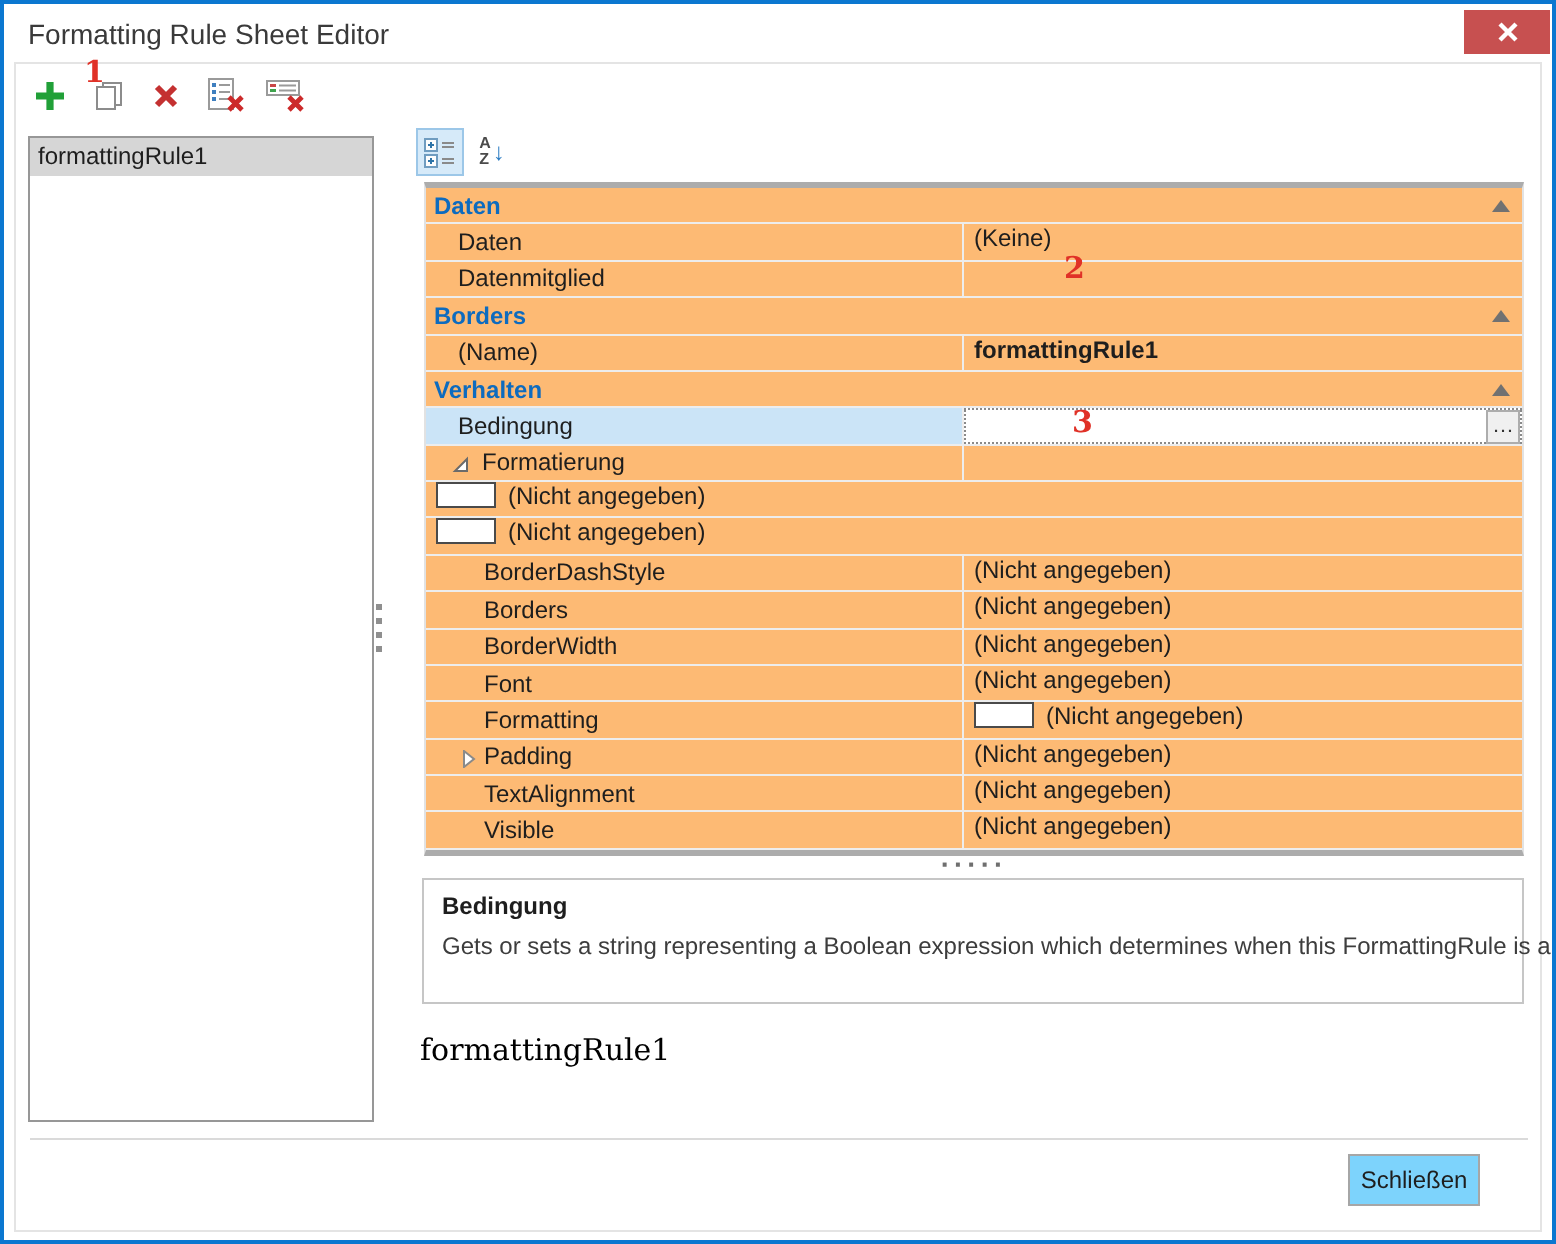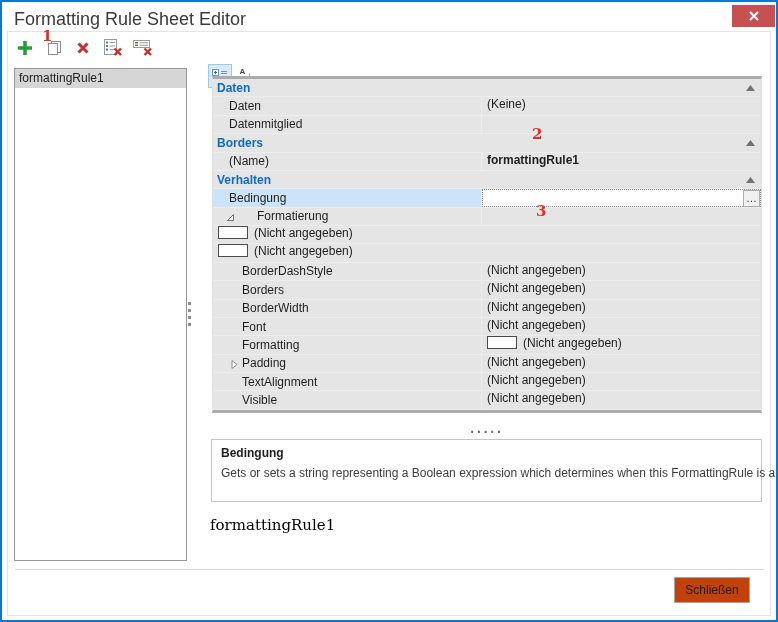--- a/index.html
+++ b/index.html
@@ -1,59 +1,59 @@
 <!DOCTYPE html>
 <html><head>
 <meta charset="utf-8">
 <style>
   html,body{margin:0;padding:0;background:#fff;}
   .window{position:relative;width:774px;height:618px;border:2px solid #0B77D0;background:#fff;
           font-family:"Liberation Sans",sans-serif;font-size:12px;color:#1E1E1E;overflow:hidden;}
-  .title{position:absolute;left:12px;top:7px;font-size:18px;color:#3A3A3A;text-align:center;}
+  .title{position:absolute;left:12px;top:7px;font-size:14px;color:#3A3A3A;text-align:center;}
   .close-btn{position:absolute;left:730px;top:3px;width:43px;height:22px;background:#C75050;
              display:flex;align-items:center;justify-content:center;}
   .content-frame{position:absolute;left:5px;top:29px;width:762px;height:583px;
                  border:1px solid #E4E4E4;pointer-events:none;}
   .tb-btn{position:absolute;top:33px;width:26px;height:26px;display:flex;align-items:center;justify-content:center;}
   .listbox{position:absolute;left:12px;top:66px;width:171px;height:491px;border:1px solid #979797;background:#fff;}
   .list-item{height:19px;line-height:19px;padding-left:4px;}
   .list-item.selected{background:#D6D6D6;}
   .vgrip{position:absolute;left:186px;top:300px;display:flex;flex-direction:column;gap:4px;width:6px;height:30px;}
   .vgrip i{width:3px;height:3px;background:#8F8F8F;}
   .pg-tb-btn{position:absolute;top:62px;width:24px;height:24px;display:flex;align-items:center;justify-content:center;box-sizing:border-box;}
   .pg-tb-btn.selected{background:#D6EAF9;border:1px solid #9CC7E8;}
   .az-wrap{display:flex;align-items:center;gap:1px;}
   .az-letters{display:flex;flex-direction:column;font-size:8px;line-height:8px;font-weight:bold;color:#4A4A4A;}
   .az-arrow{color:#2D7DC3;font-size:12px;font-weight:bold;}
-  .pgrid{position:absolute;left:210px;top:74px;width:550px;height:337px;box-sizing:border-box;background:#e5e5e5;
+  .pgrid{position:absolute;left:210px;top:89px;width:550px;height:337px;box-sizing:border-box;background:#fdba74;
          border-top:3px solid #ACACAC;border-bottom:3px solid #ACACAC;border-left:1px solid #E2E2E2;border-right:1px solid #E2E2E2;}
   .pg-row{height:18.39px;box-sizing:border-box;border-bottom:1px solid #EDEDED;display:flex;align-items:stretch;position:relative;}
   .pg-row.cat{align-items:center;padding-left:4px;font-weight:bold;color:#0D6BBF;}
   .cat-arrow{position:absolute;right:6px;top:6px;line-height:0;}
   .pg-name{width:269px;box-sizing:border-box;border-right:1px solid #EDEDED;display:flex;align-items:center;position:relative;}
   .lvl1 .pg-name{padding-left:16px;}
   .lvl2 .pg-name{padding-left:29px;}
   .glyph1{position:absolute;left:13px;top:5px;line-height:0;}
-  .glyph1 + span{margin-left:28px;}
+  .glyph1 + span{margin-left:12px;}
   .glyph2{position:absolute;left:18px;top:5px;line-height:0;}
   .pg-value{flex:1;display:flex;padding-left:5px;box-sizing:border-box;position:relative;}
   .pg-row.sel .pg-name{background:#CBE4F7;}
   .pg-row.sel .pg-value{border:1px dotted #8A8A8A;background:#fff;}
   .bold-val{font-weight:bold;}
   .swatch{display:inline-block;width:28px;height:11px;background:#fff;border:1px solid #4A4A4A;margin-right:6px;flex:none;}
   .ellipsis-btn{position:absolute;right:0;top:0;width:17px;height:16.4px;background:#F0F0F0;border:1px solid #ADADAD;
                 box-sizing:border-box;display:flex;align-items:center;justify-content:center;font-size:11px;color:#333;line-height:0;}
   .hgrip{position:absolute;left:210px;top:426px;width:550px;height:11px;text-align:center;color:#6F6F6F;
          font-weight:bold;font-size:14px;line-height:8px;letter-spacing:2px;}
   .desc{position:absolute;left:209px;top:437px;width:551px;height:63px;border:1px solid #C6C6C6;box-sizing:border-box;background:#fff;}
   .desc-title{position:absolute;left:9px;top:6px;font-weight:bold;color:#1E1E1E;}
   .desc-text{position:absolute;left:9px;top:26px;color:#3D3D3D;white-space:nowrap;}
   .preview-text{position:absolute;left:208px;top:514px;font-family:"DejaVu Serif","Liberation Serif",serif;font-size:15px;color:#000;}
   .hr-bottom{position:absolute;left:13px;top:567px;width:749px;height:1px;background:#DADADA;}
-  .dlg-close-btn{position:absolute;left:672px;top:575px;width:76px;height:26px;background:#c2410c;border:1px solid #A6A6A6;
+  .dlg-close-btn{position:absolute;left:672px;top:575px;width:66px;height:26px;background:#7dd3fc;border:1px solid #A6A6A6;
                  box-sizing:border-box;display:flex;align-items:center;justify-content:center;color:#1E1E1E;text-align:center;}
   .annotation{position:absolute;color:#E03127;font-family:"DejaVu Serif","Liberation Serif",serif;font-weight:bold;font-size:15px;line-height:16px;}
   #ann1{left:40px;top:26px;} #ann2{left:530px;top:124px;} #ann3{left:534px;top:201px;}
 </style>
 </head>
 <body>
 
 <div class="window">
 
   <div class="title">Formatting Rule Sheet Editor</div>

